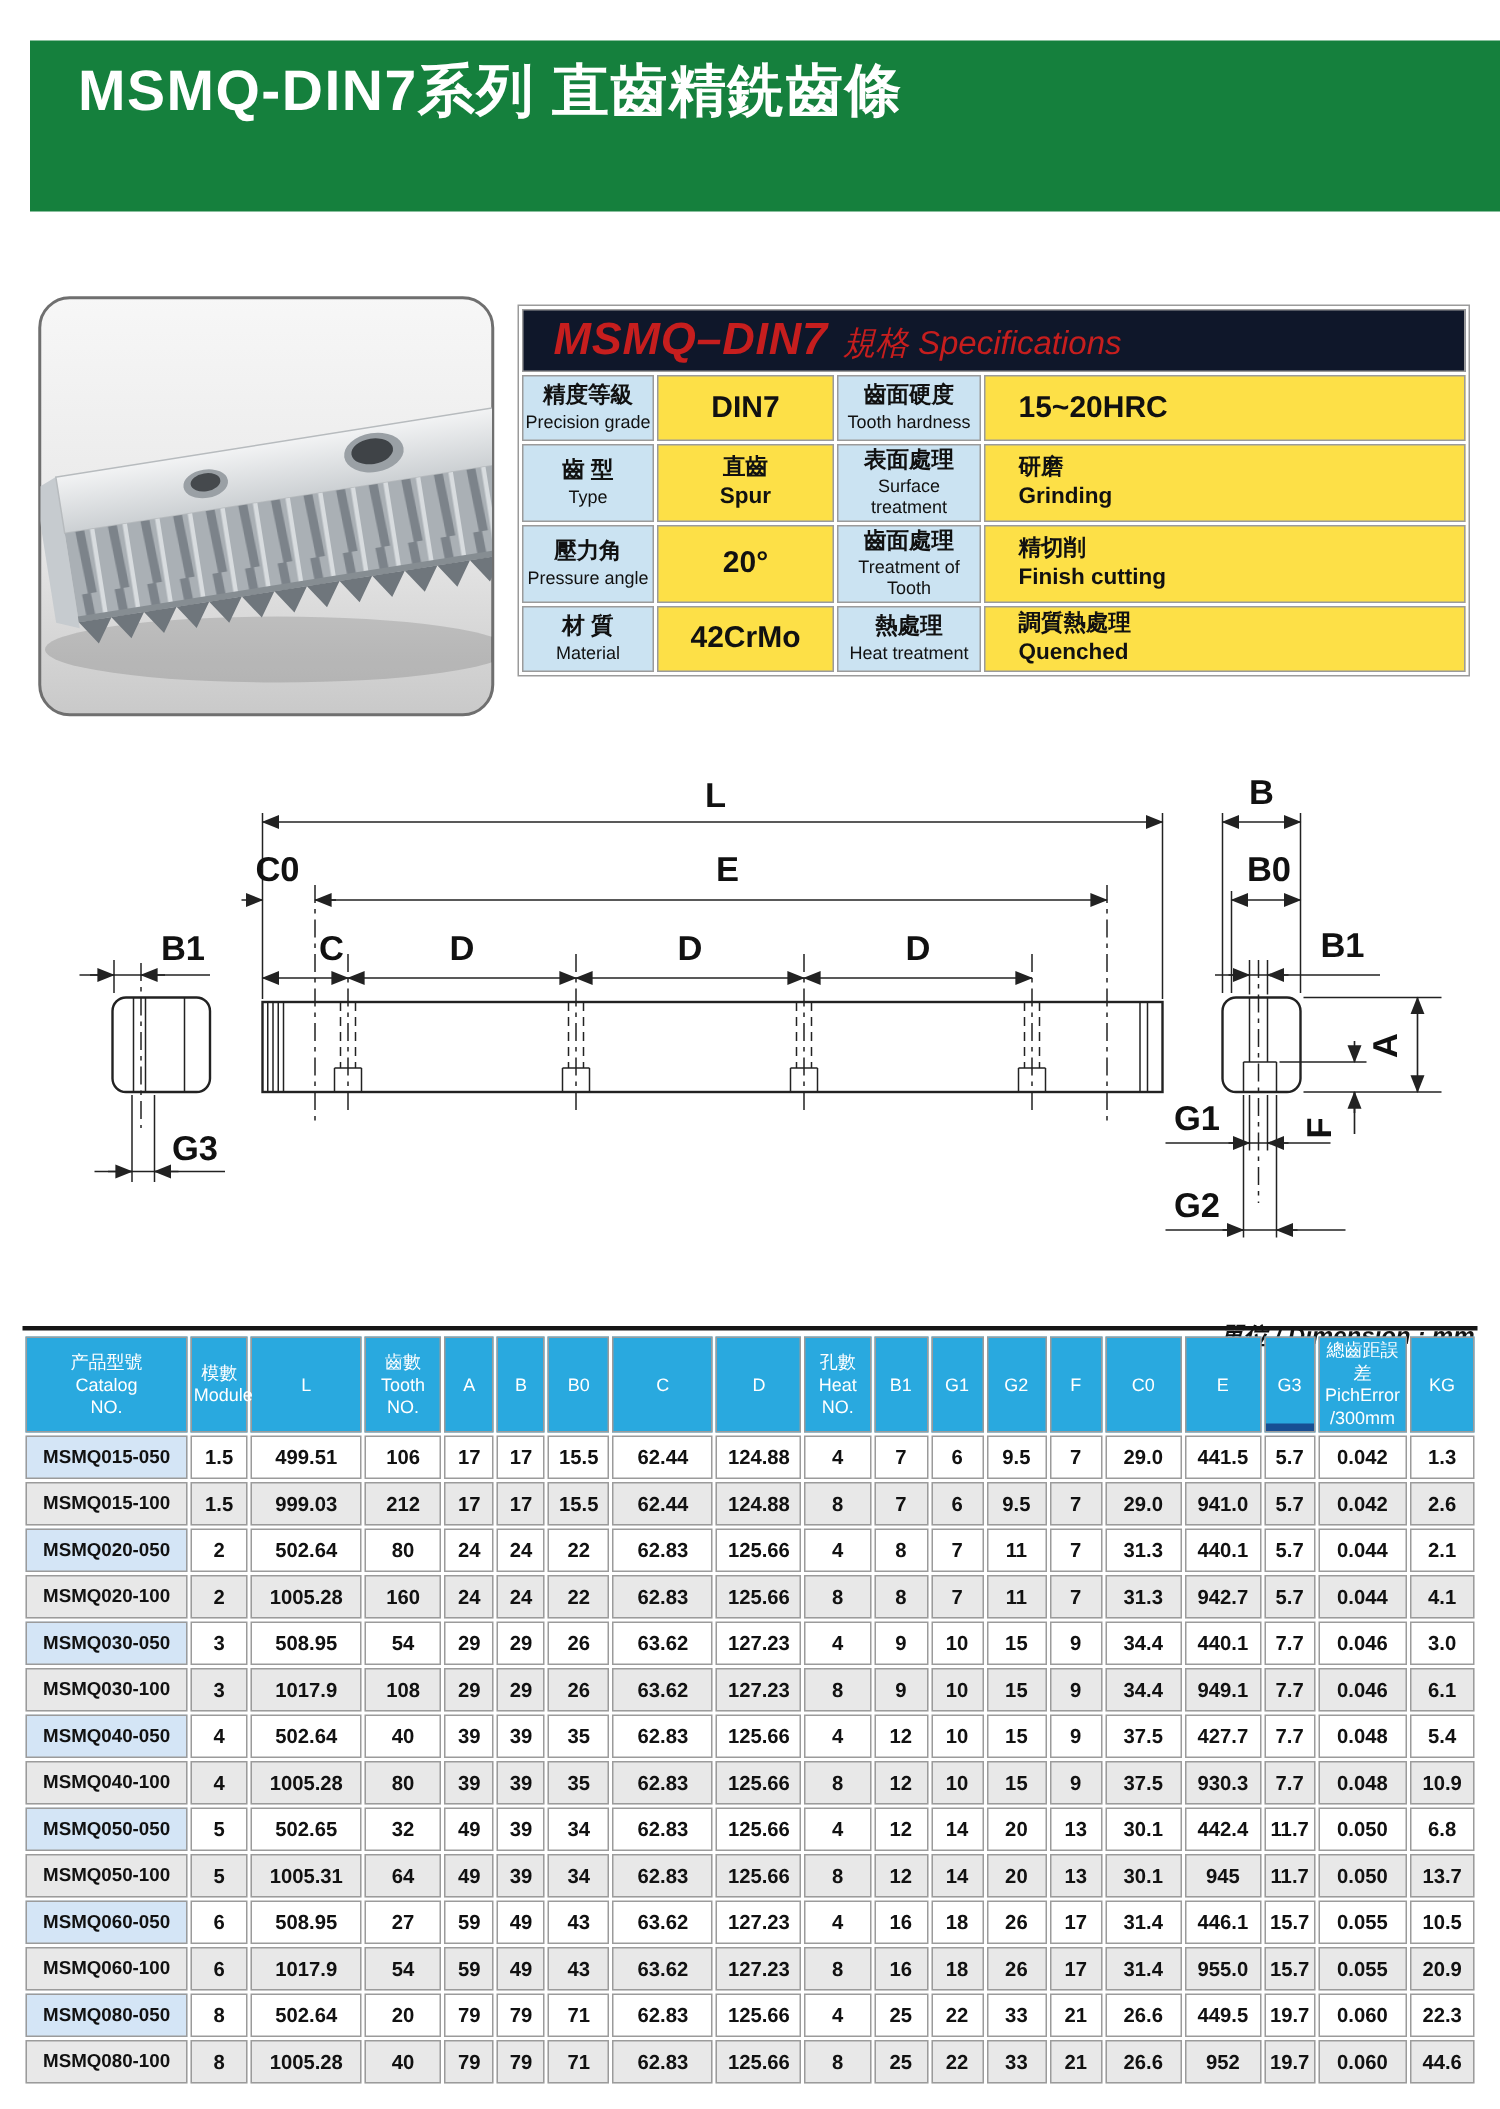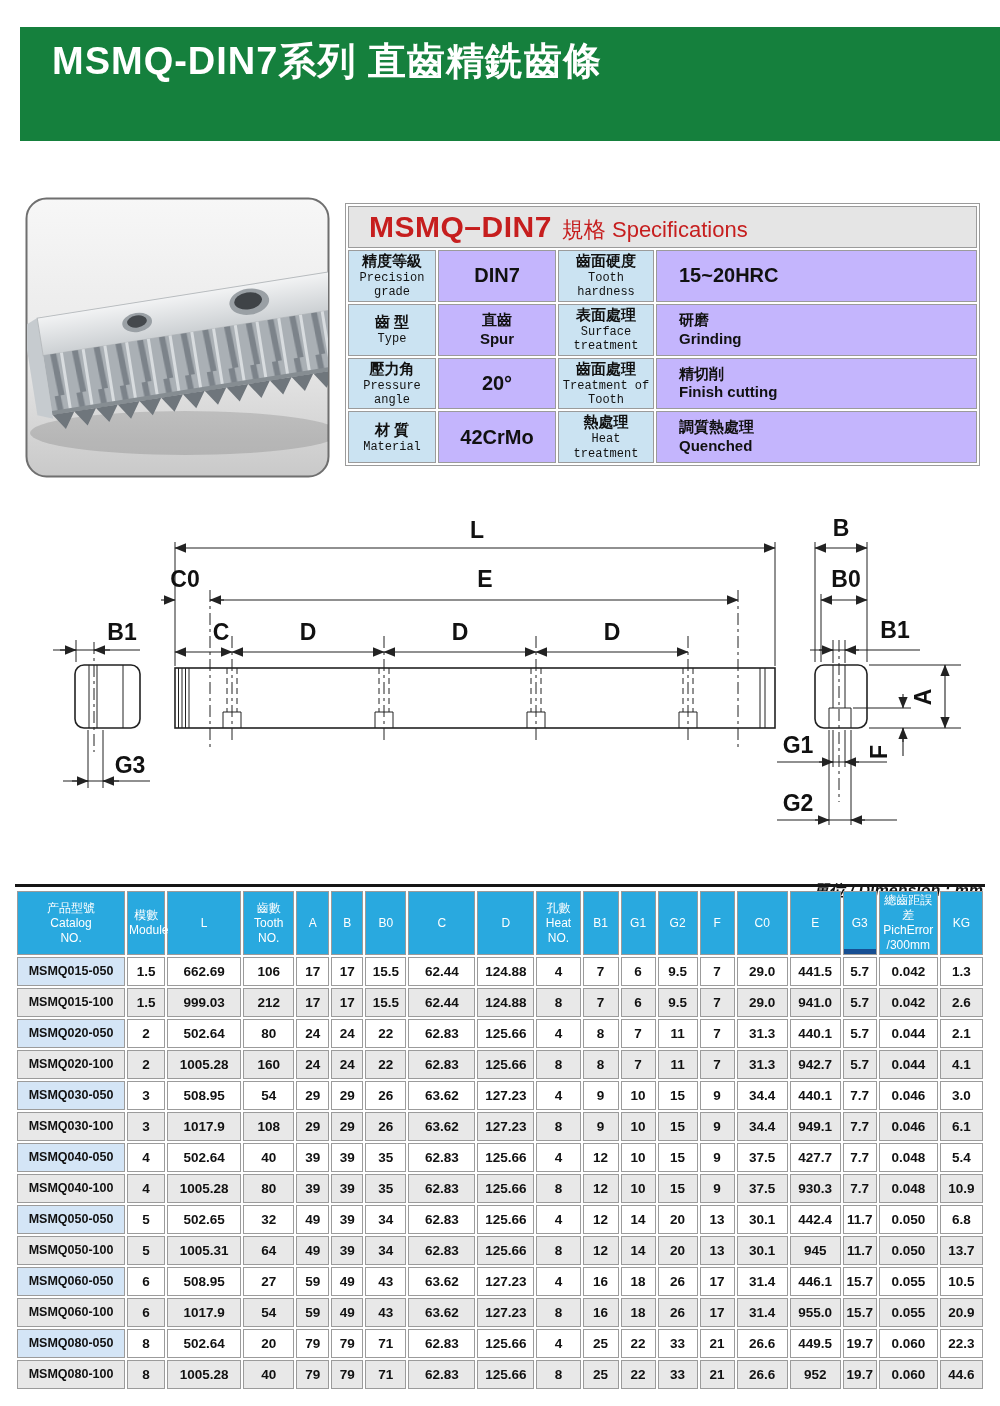--- a/index.html
+++ b/index.html
@@ -10,28 +10,28 @@
   .banner{position:absolute;left:20px;top:27px;width:996px;height:114px;background:#15803d;color:#fff;box-sizing:border-box;padding:13px 0 0 32px;}
   .banner .title{font-size:38px;font-weight:bold;letter-spacing:1px;line-height:1.15;}
   .banner .subtitle{font-size:27px;font-weight:bold;margin-top:2px;}
 
   
   .photo{position:absolute;left:25px;top:197px;width:305px;height:281px;}
 
   
   .specs{position:absolute;left:345px;top:203px;width:633px;border-collapse:separate;border-spacing:2px;background:#fff;table-layout:fixed;border:1px solid #9b9b9b;}
   .specs td{border:1px solid #9b9b9b;box-sizing:border-box;vertical-align:middle;}
-  .spec-title{background:#e5e5e5;height:42px;padding-left:20px;}
+  .spec-title{background:#0f172a;height:42px;padding-left:20px;font-style:italic;}
   .st-model{color:#c61e1e;font-weight:bold;font-size:30px;letter-spacing:.5px;}
   .st-rest{color:#c61e1e;font-size:22px;font-weight:normal;margin-left:10px;}
   .specs tr.r{height:44px;}
   .lbl{background:#cbe3f2;text-align:center;}
   .lbl .zh{display:block;font-weight:bold;font-size:15px;line-height:1.2;}
-  .lbl .en{display:block;font-size:12px;line-height:1.2;margin-top:1px;font-family:Liberation Mono, monospace;}
-  .val{text-align:center;font-size:15px;font-weight:bold;white-space:pre-line;line-height:1.25;background:#c4b5fd;}
+  .lbl .en{display:block;font-size:12px;line-height:1.2;margin-top:1px;}
+  .val{text-align:center;font-size:15px;font-weight:bold;white-space:pre-line;line-height:1.25;background:#fde047;}
   .val.big{font-size:20px;}
   .val.vleft{text-align:left;padding-left:22px;}
 
   
   .diagram{position:absolute;left:15px;top:490px;}
   .diagram text{font-family:"Liberation Sans",sans-serif;font-size:23px;font-weight:bold;fill:#111;}
   .diagram .o{fill:#fff;stroke:#222;stroke-width:1.6;}
   .diagram .t{stroke:#222;stroke-width:1;fill:none;}
   .diagram .dim{stroke:#222;stroke-width:1.1;fill:none;}
   .diagram .dd{stroke-dasharray:12 4 3 4;}
@@ -378,21 +378,21 @@
           <th>總齒距誤差
 PichError
 /300mm</th>
           <th>KG</th>
         </tr>
       </thead>
       <tbody>
         <tr>
           <td class="cat">MSMQ015-050</td>
           <td>1.5</td>
-          <td>662.69</td>
+          <td>499.51</td>
           <td>106</td>
           <td>17</td>
           <td>17</td>
           <td>15.5</td>
           <td>62.44</td>
           <td>124.88</td>
           <td>4</td>
           <td>7</td>
           <td>6</td>
           <td>9.5</td>

